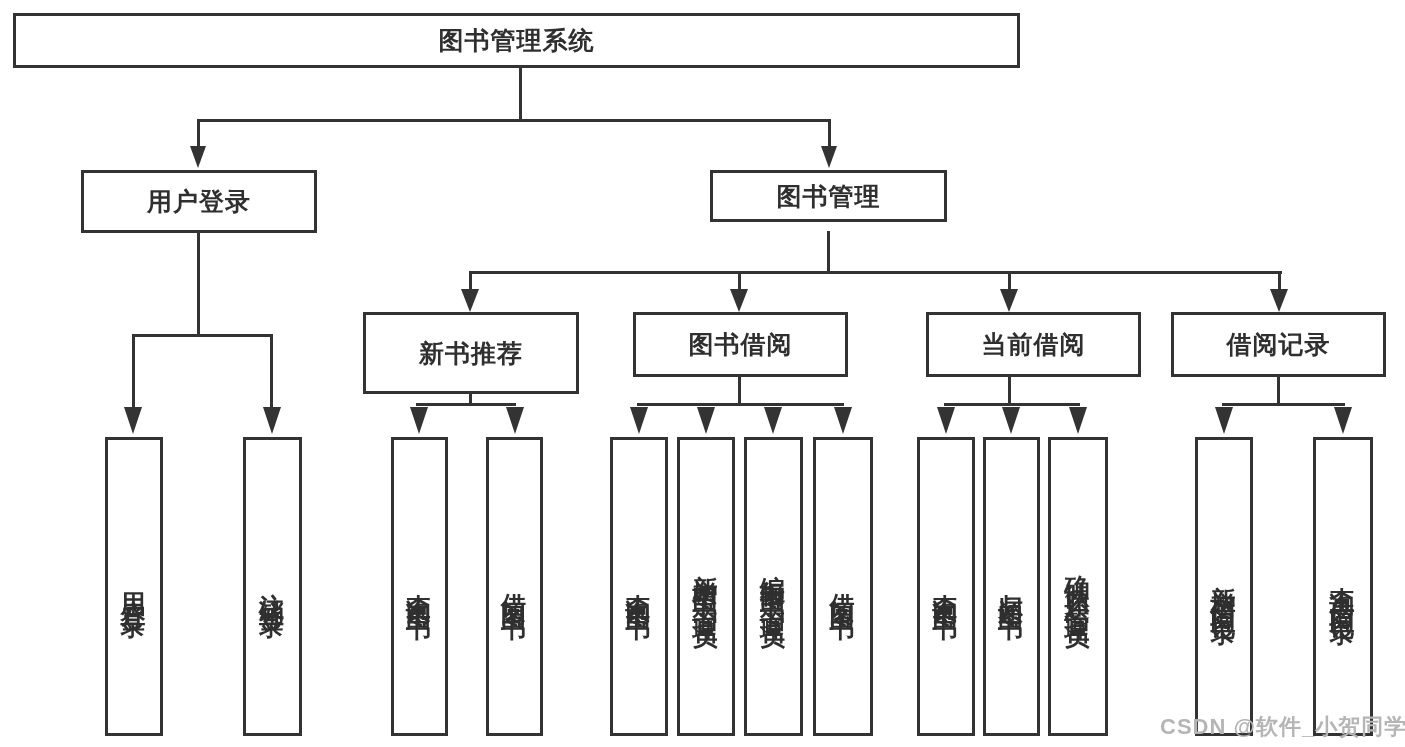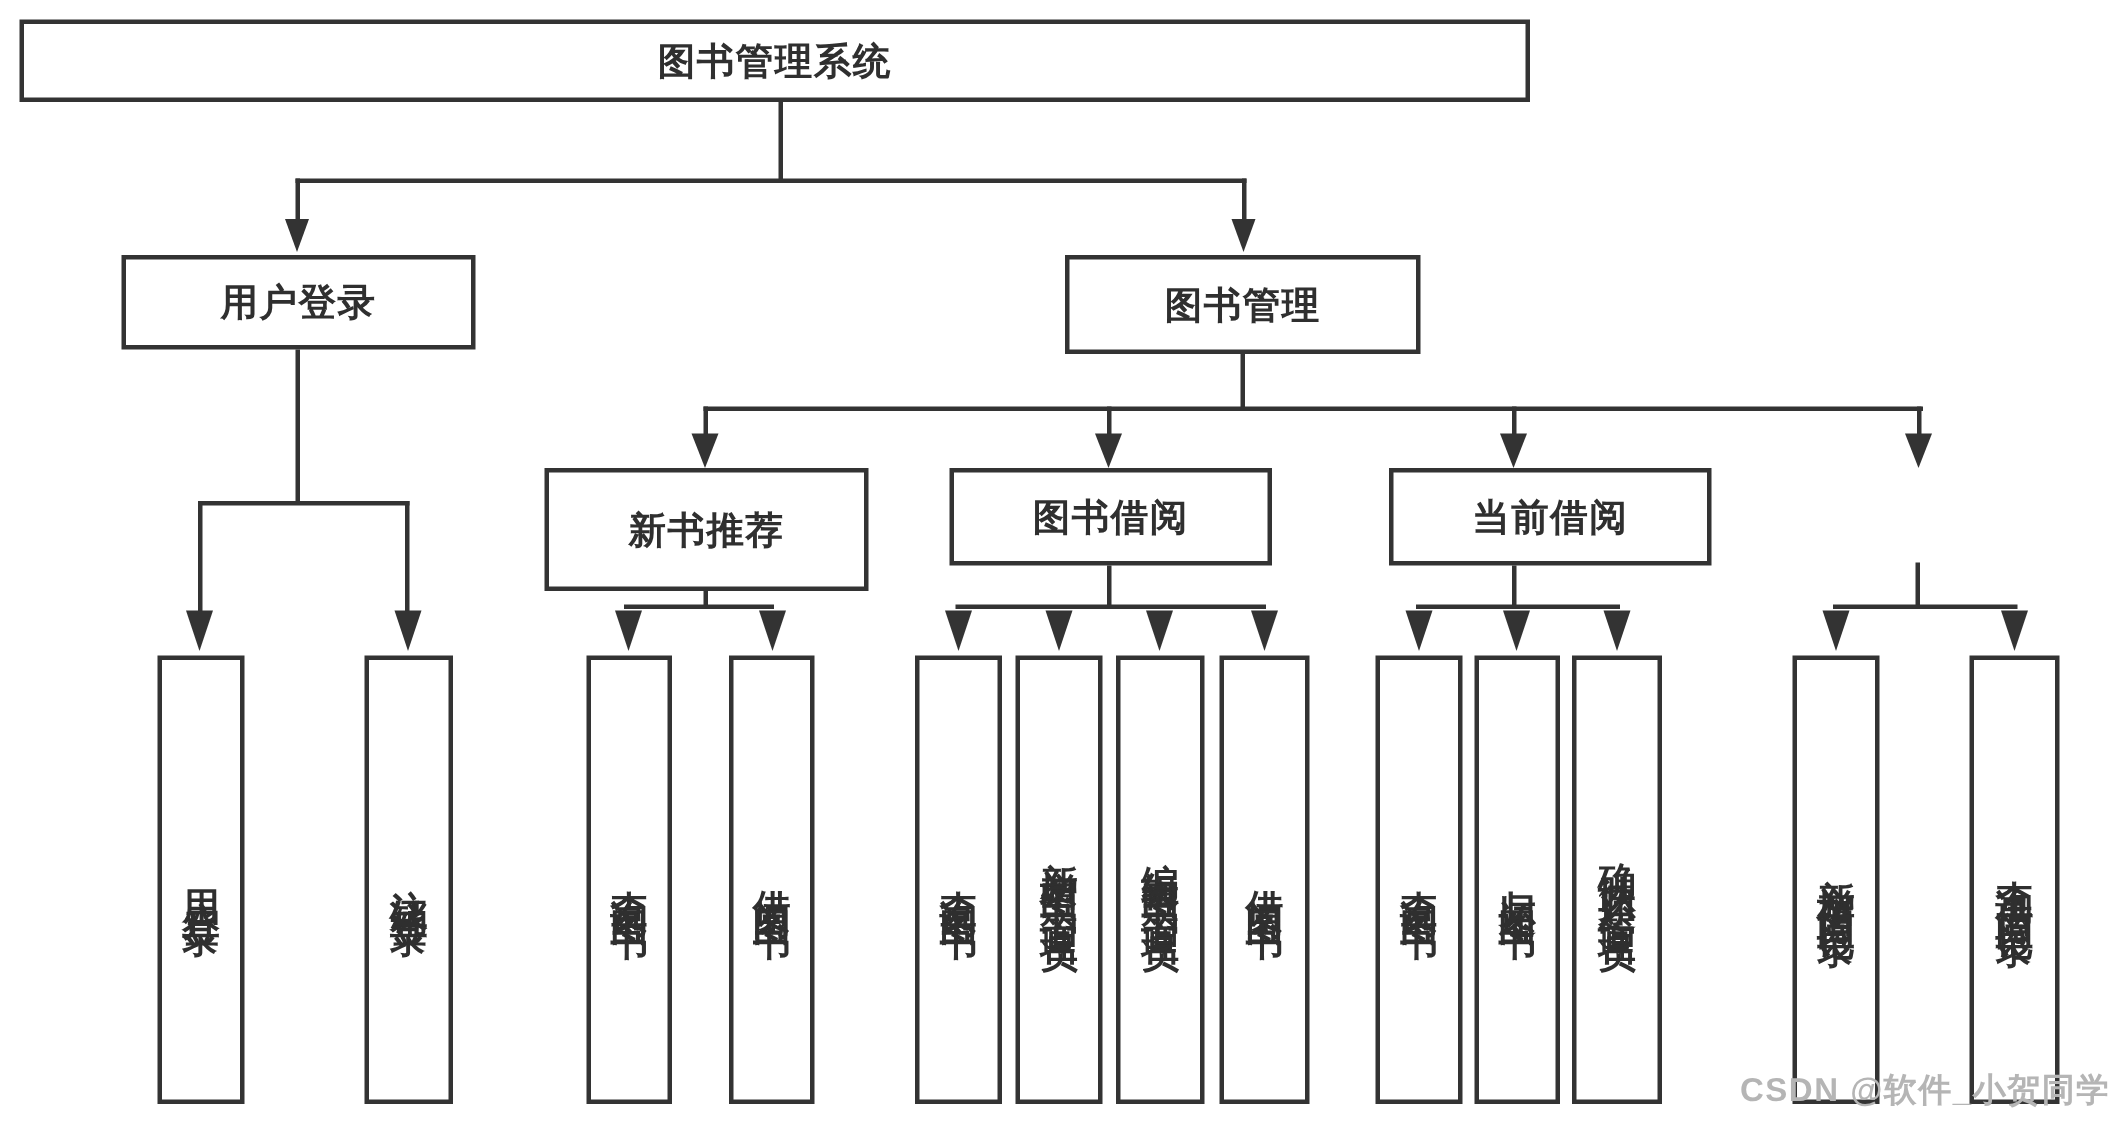--- a/index.html
+++ b/index.html
@@ -84,32 +84,35 @@
   <div class="arrow big" style="left:1215px;top:407px;"></div>
   <div class="arrow big" style="left:1334px;top:407px;"></div>
 
   <div class="hbox" style="left:13px;top:13px;width:1007px;height:55px;">
     <span>图书管理系统</span>
   </div>
 
   <div class="hbox" style="left:81px;top:170px;width:236px;height:63px;">
     <span>用户登录</span>
   </div>
-  <div class="hbox" style="left:710px;top:170px;width:237px;height:66px;">
+  <div class="hbox" style="left:710px;top:170px;width:237px;height:52px;">
     <span>图书管理</span>
   </div>
 
   <div class="hbox" style="left:363px;top:312px;width:216px;height:82px;">
     <span>新书推荐</span>
   </div>
   <div class="hbox" style="left:633px;top:312px;width:215px;height:65px;">
     <span>图书借阅</span>
   </div>
   <div class="hbox" style="left:902px;top:312px;width:215px;height:65px;margin-left:24px;">
     <span>当前借阅</span>
+  </div>
+  <div class="hbox" style="left:1171px;top:312px;width:215px;height:65px;">
+    <span>借阅记录</span>
   </div>
 
   <div class="vbox" style="left:105px;width:58px;">
     <span class="vtext">用户登录</span>
   </div>
   <div class="vbox" style="left:243px;width:59px;">
     <span class="vtext">注销登录</span>
   </div>
 
   <div class="vbox" style="left:391px;width:57px;">

